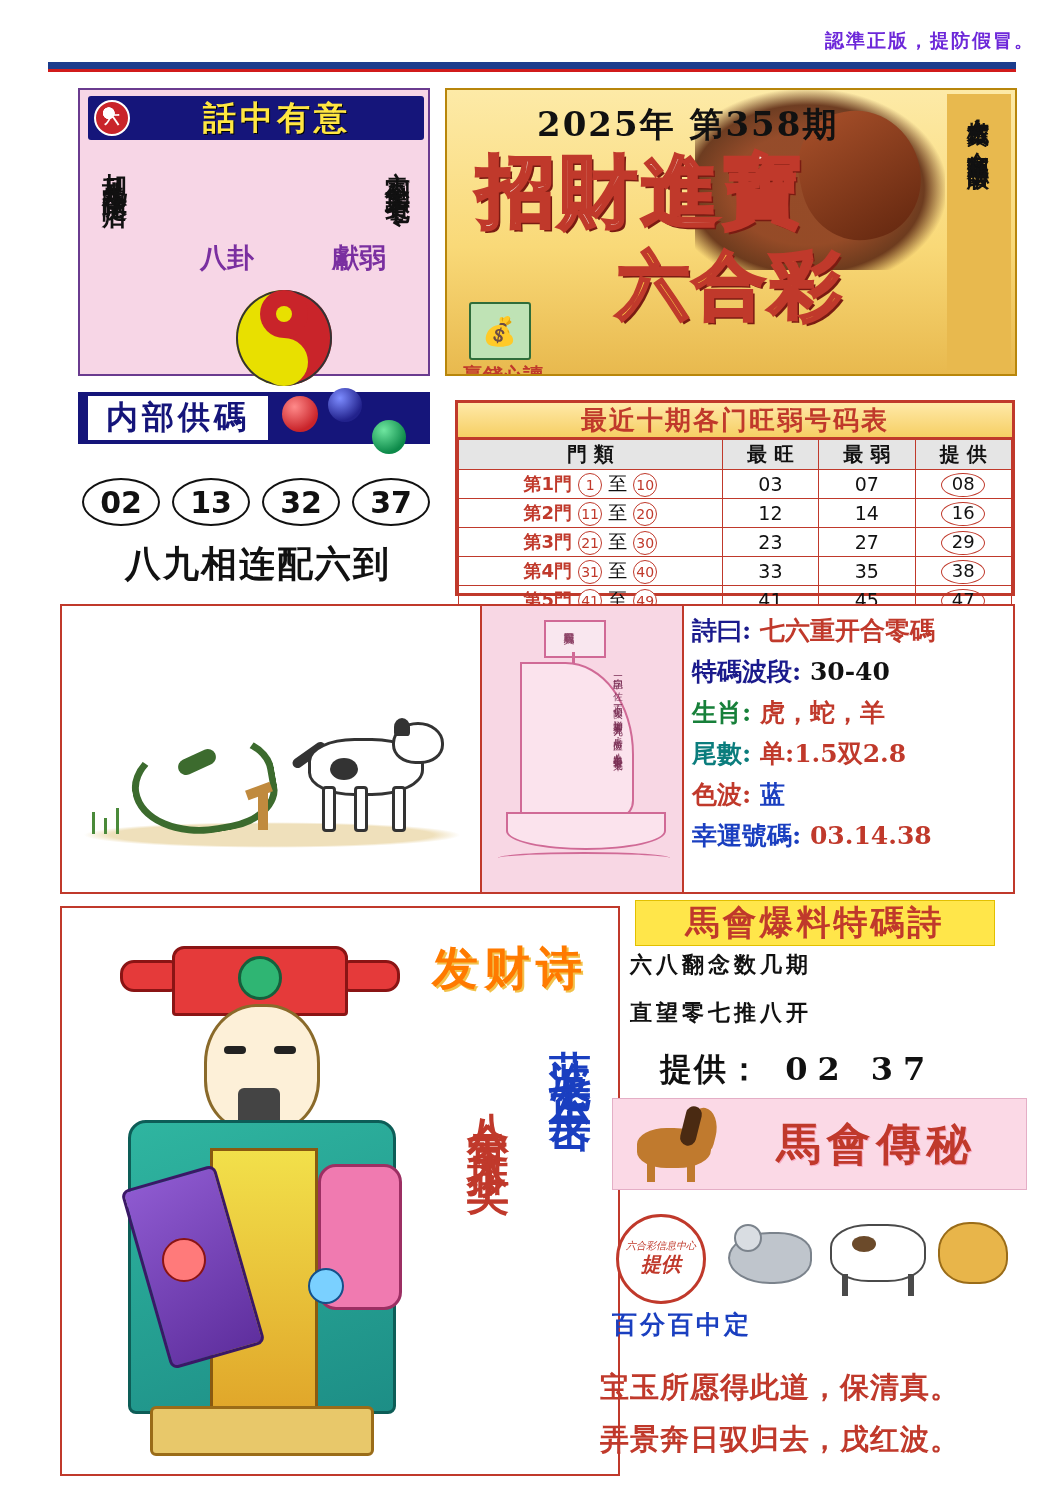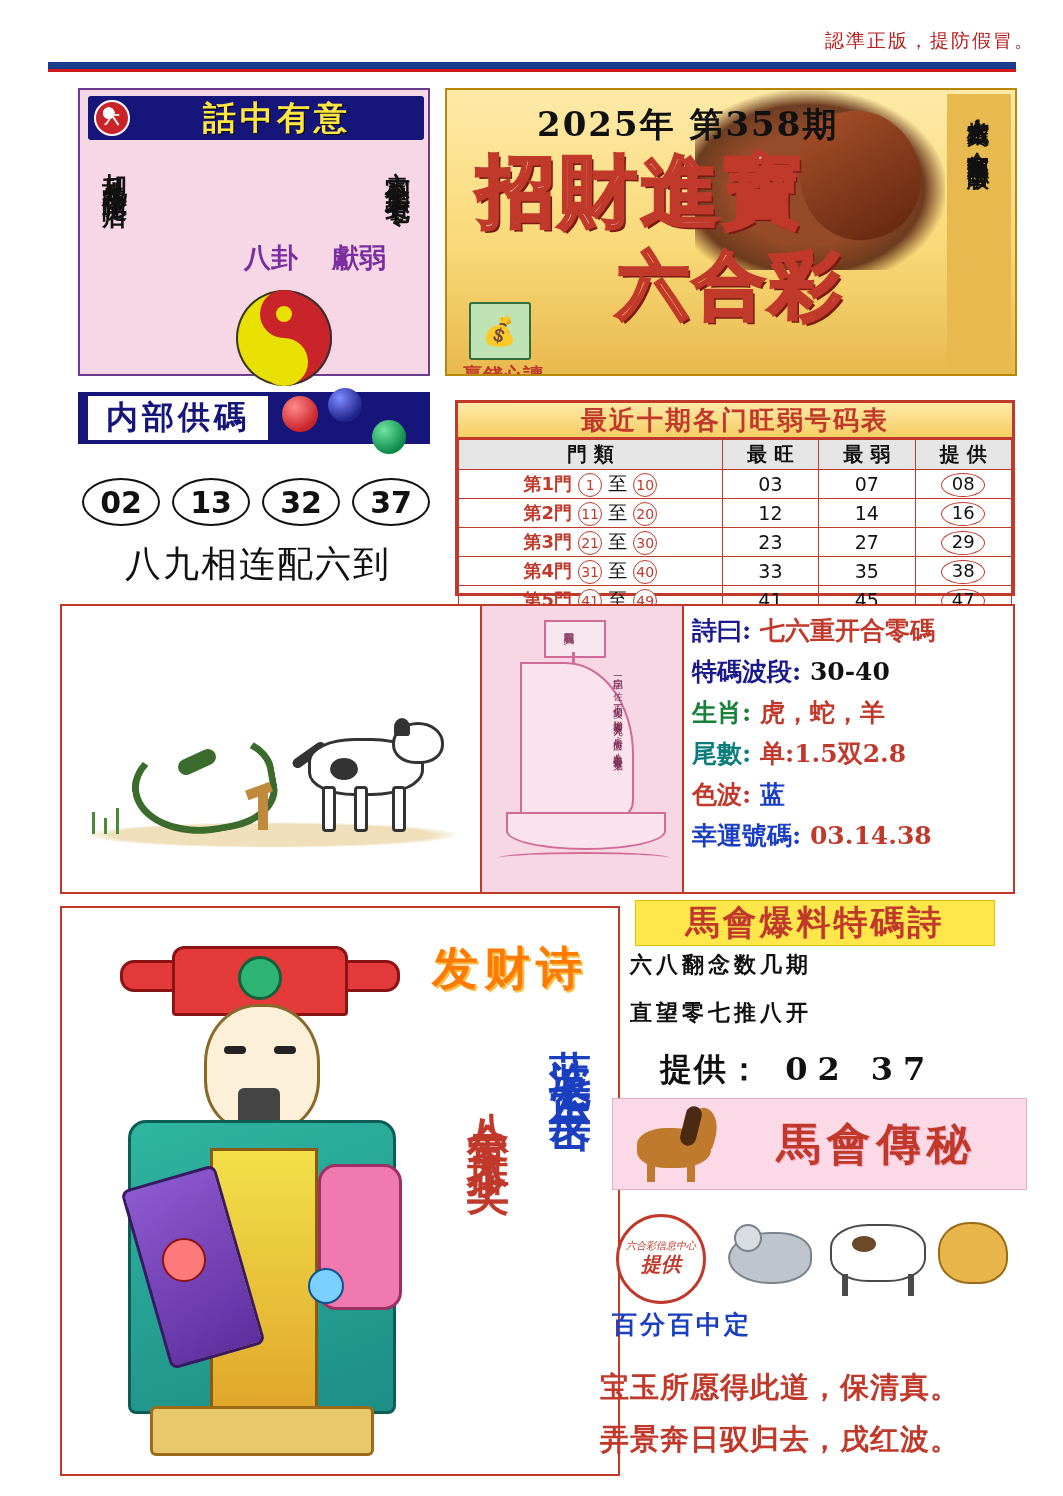--- a/index.html
+++ b/index.html
@@ -8,23 +8,23 @@
     background:#ffffff;
     font-family:"DejaVu Sans","Liberation Sans",sans-serif;
     position:relative;
     overflow:hidden;
   }
   .page{position:absolute;left:0;top:0;width:1063px;height:1496px;}
 
   
   .top-notice{
     position:absolute;right:28px;top:28px;
-    font-size:19px;color:#b91c1c;letter-spacing:2px;
+    font-size:19px;color:#6d28d9;letter-spacing:2px;
     font-family:"DejaVu Sans","Liberation Sans",sans-serif;
-    font-weight:normal;
+    font-weight:bold;
   }
   .top-rule{
     position:absolute;left:48px;top:62px;width:968px;height:7px;
     background:linear-gradient(#1b3c8c,#1b3c8c);
   }
   .top-rule:after{
     content:"";position:absolute;left:0;top:7px;width:968px;height:3px;background:#d11b1b;
   }
 
   
@@ -64,21 +64,21 @@
   .taiji-dot1{left:40px;top:16px;background:#e8e000;}
   .taiji-dot2{left:40px;top:64px;background:#c9242a;}
 
   .vtext{
     writing-mode:vertical-rl;text-orientation:upright;
     font-family:"DejaVu Serif","Liberation Serif",serif;
     font-weight:bold;color:#111;
   }
   .hzyy-left{position:absolute;left:18px;top:62px;font-size:25px;letter-spacing:5px;}
   .hzyy-right{position:absolute;right:14px;top:62px;font-size:25px;letter-spacing:5px;}
-  .bagua-left{position:absolute;left:120px;top:150px;font-size:27px;color:#7a2fa0;font-weight:bold;font-family:"DejaVu Serif","Liberation Serif",serif;margin-left:44px;}
+  .bagua-left{position:absolute;left:120px;top:150px;font-size:27px;color:#7a2fa0;font-weight:bold;font-family:"DejaVu Serif","Liberation Serif",serif;}
   .bagua-right{position:absolute;left:252px;top:150px;font-size:27px;color:#7a2fa0;font-weight:bold;font-family:"DejaVu Serif","Liberation Serif",serif;}
 
   
   .nbgm-bar{
     position:absolute;left:78px;top:392px;width:352px;height:52px;
     background:#15157a;border:2px solid #15157a;box-sizing:border-box;
   }
   .nbgm-label{
     position:absolute;left:8px;top:2px;width:180px;height:44px;background:#fff;
     color:#15157a;font-size:32px;font-weight:bold;letter-spacing:4px;
@@ -92,21 +92,21 @@
 
   .nums{position:absolute;left:82px;top:478px;width:348px;display:flex;justify-content:space-between;}
   .num-oval{
     width:74px;height:44px;border:2px solid #111;border-radius:50%;
     display:flex;align-items:center;justify-content:center;
     font-size:30px;font-weight:bold;color:#111;
     font-family:"DejaVu Sans","Liberation Sans",sans-serif;
   }
   .slogan{
     position:absolute;left:88px;top:540px;width:340px;text-align:center;
-    font-size:36px;font-weight:normal;color:#111;letter-spacing:2px;
+    font-size:36px;font-weight:bold;color:#111;letter-spacing:2px;
     font-family:"DejaVu Serif","Liberation Serif",serif;
   }
 
   
   .hdr{
     position:absolute;left:445px;top:88px;width:572px;height:288px;
     background:linear-gradient(180deg,#fdeaa7 0%,#f9d978 55%,#e8b94e 100%);
     border:2px solid #b8860b;box-sizing:border-box;overflow:hidden;
   }
   .hdr-horse{

